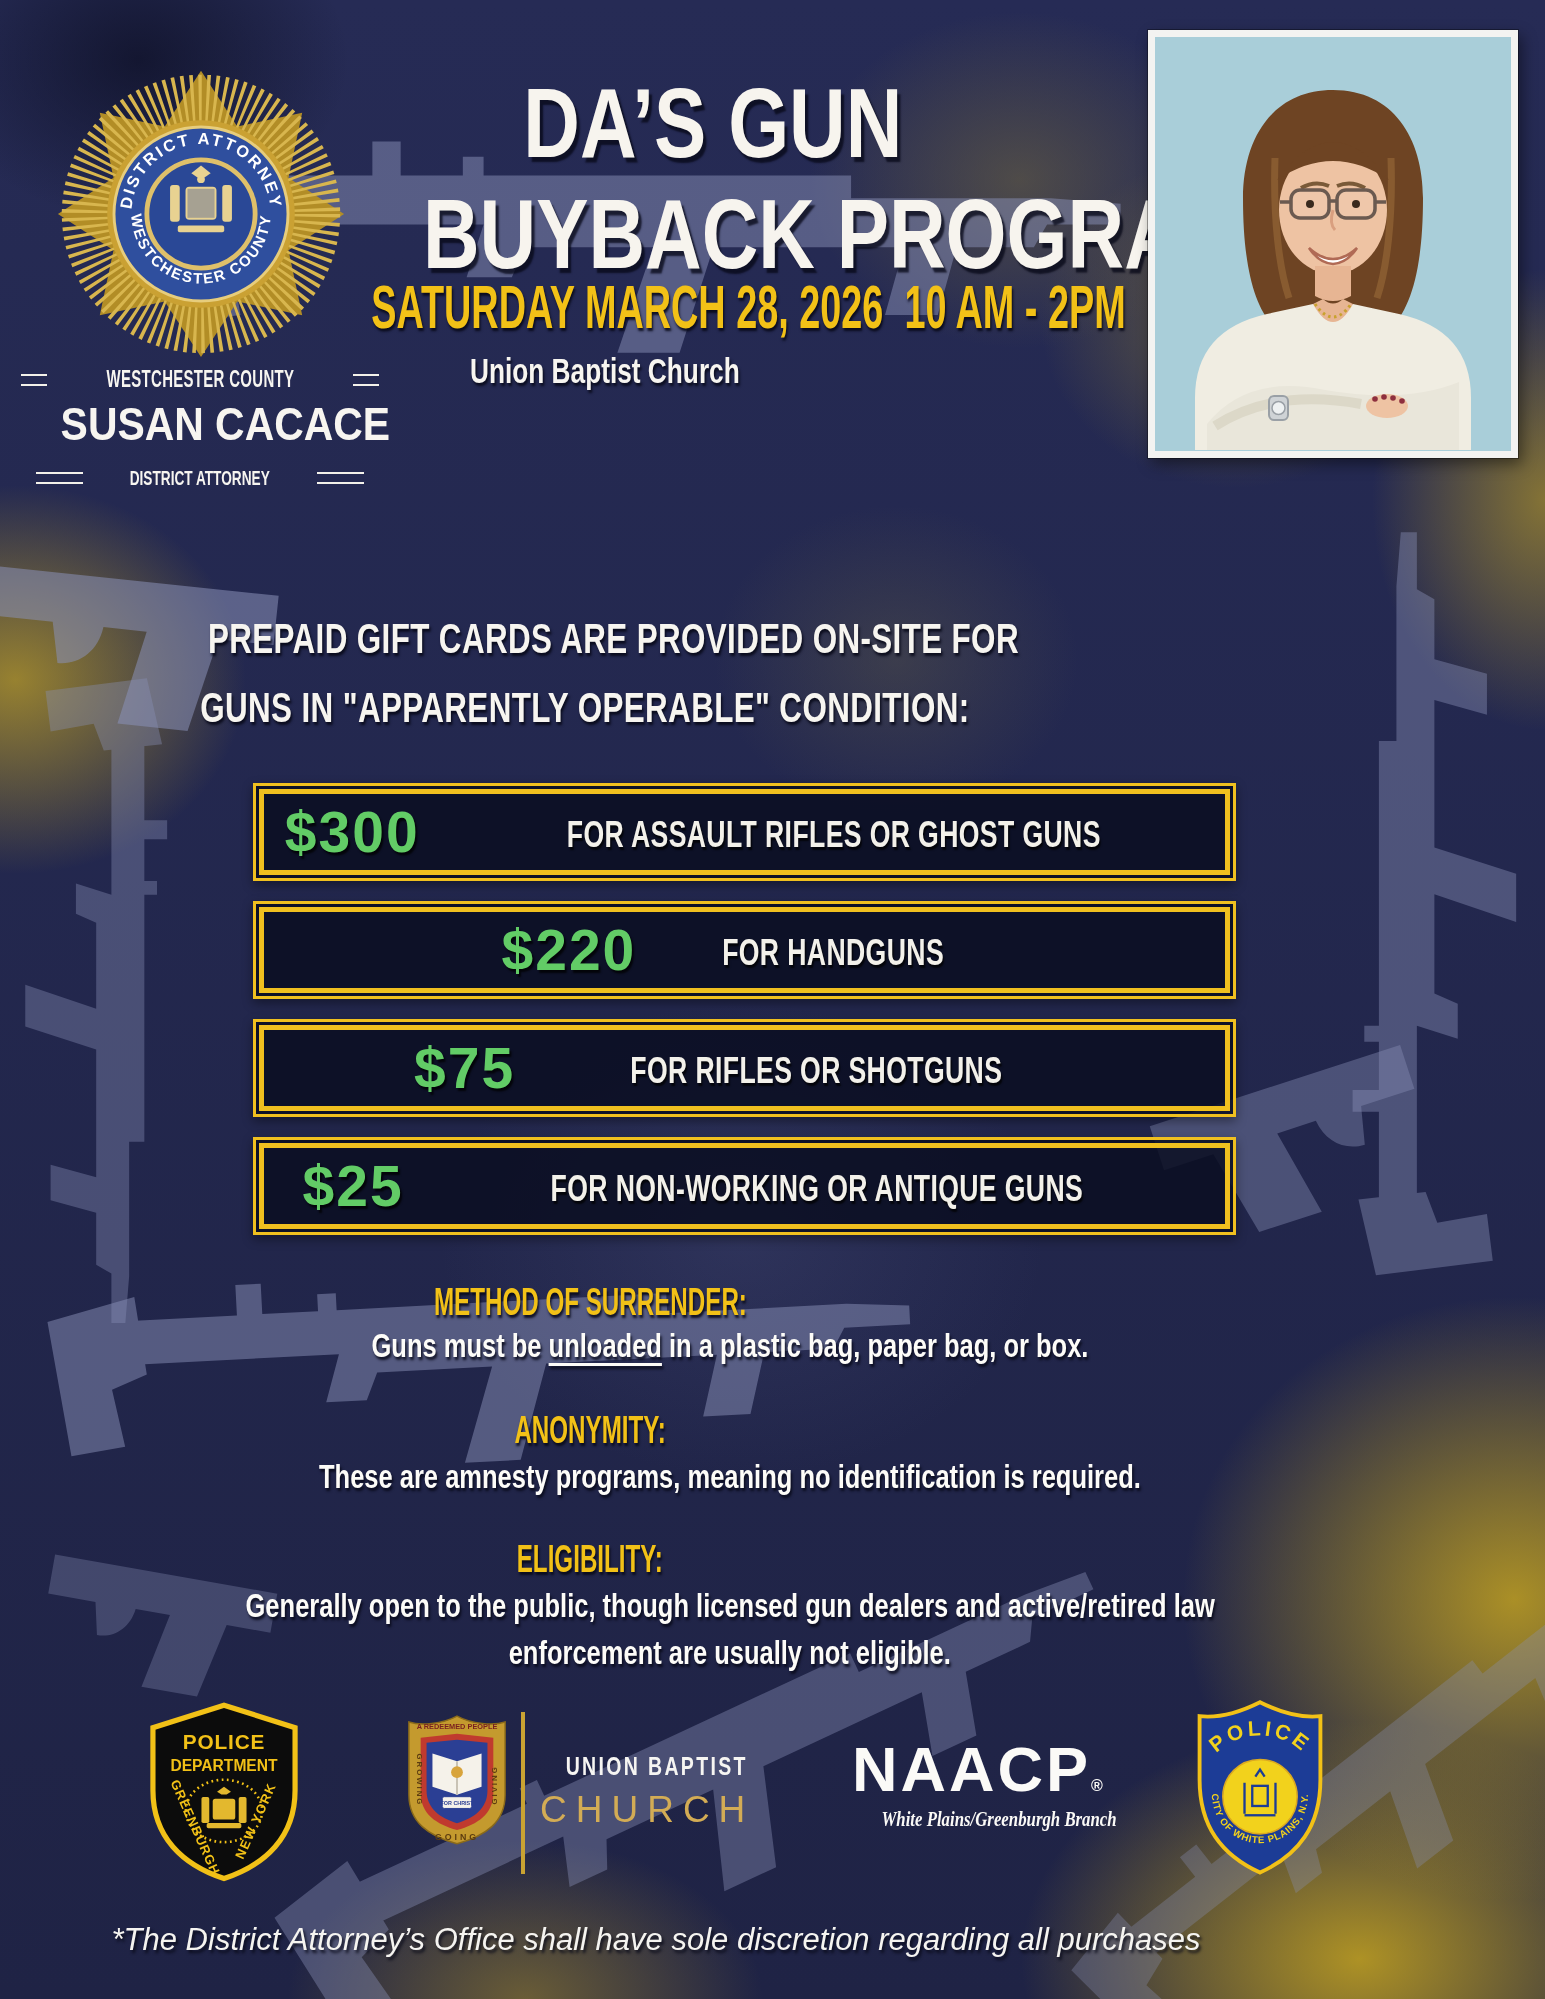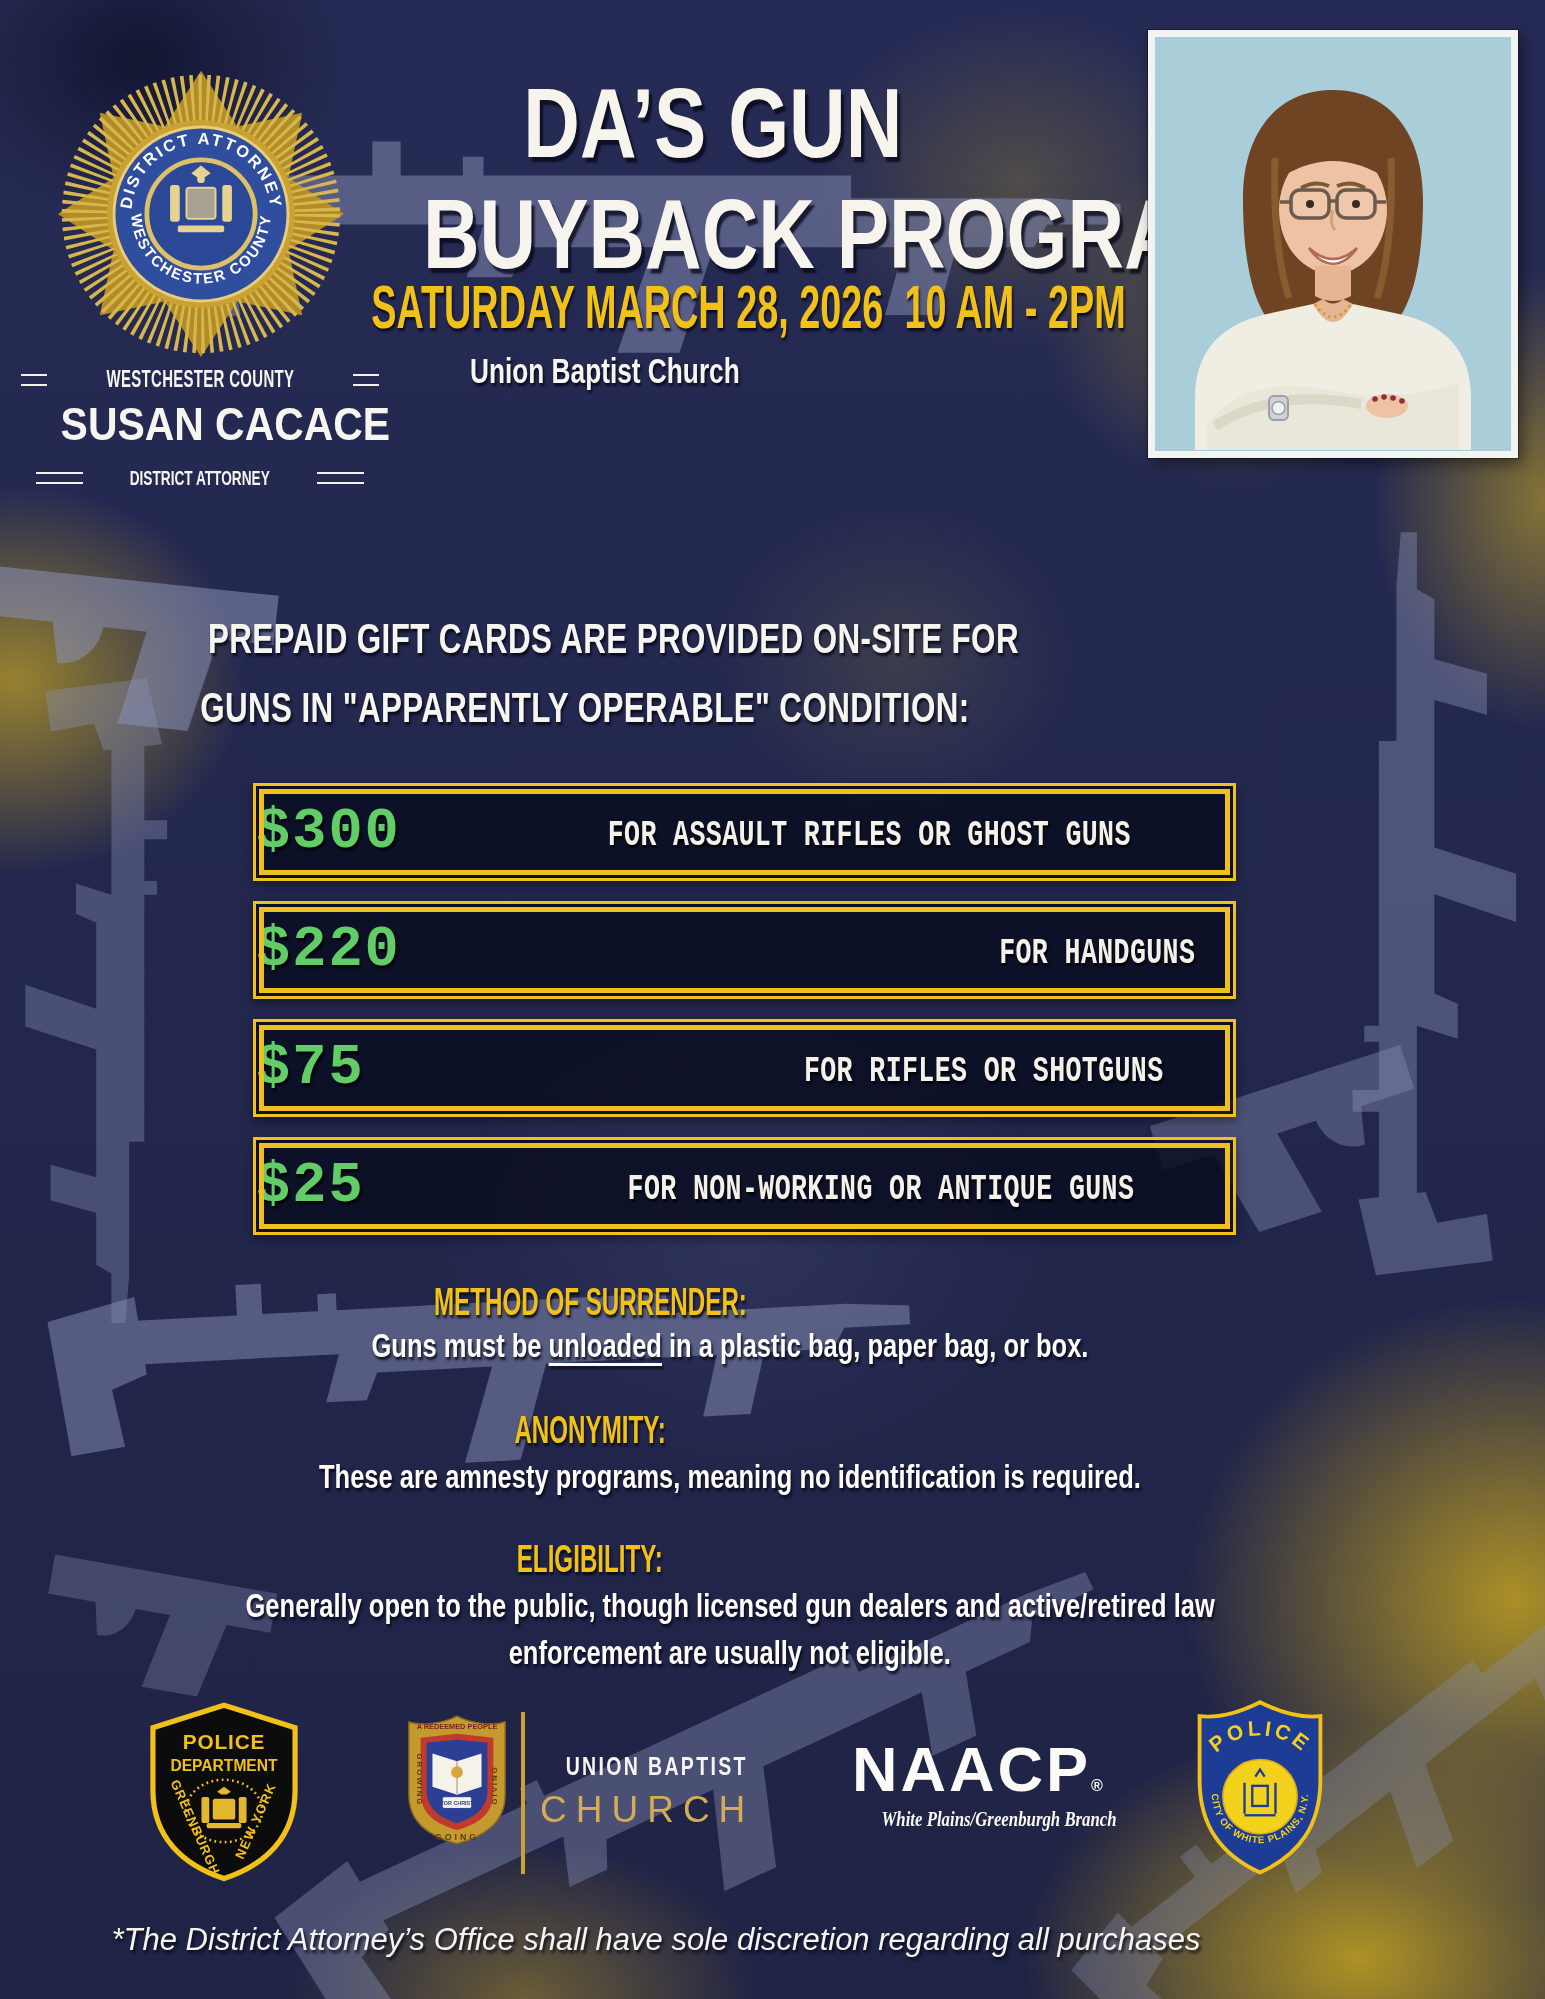--- a/index.html
+++ b/index.html
@@ -47,21 +47,21 @@
   .photo{left:1148px;top:30px;width:356px;height:414px;border:7px solid #f3f3f1;
          box-shadow:0 0 0 1px rgba(0,0,0,.35), 4px 6px 14px rgba(0,0,0,.45);background:#a9ced9;}
   .photo svg{display:block;width:100%;height:100%;}
 
   .intro{left:58px;top:604px;width:1030px;font-weight:bold;font-size:43px;line-height:1.6;letter-spacing:.5px;}
 
   
   .price-row{left:253px;width:983px;height:98px;border:3px solid #f0c01f;background:rgba(9,13,32,.84);
              box-sizing:border-box;box-shadow:0 4px 10px rgba(0,0,0,.4);}
   .price-row::after{content:"";position:absolute;inset:3px;border:5px solid #f0c01f;pointer-events:none;}
-  .price-inner{display:flex;align-items:center;justify-content:space-between;gap:43px;height:100%;position:relative;font-family:Liberation Mono, monospace;}
+  .price-inner{display:flex;align-items:center;justify-content:center;gap:43px;height:100%;position:relative;}
   .price-amount{color:#62cc66;font-size:57px;font-weight:bold;letter-spacing:2px;text-shadow:2px 3px 2px rgba(0,0,0,.75);}
   .price-label{color:#f3f1ea;font-size:37px;font-weight:bold;letter-spacing:.5px;text-shadow:2px 3px 2px rgba(0,0,0,.75);margin-top:5px;}
 
   .sec-head{width:1000px;left:90px;font-size:39px;font-weight:bold;color:#f2c117;}
   .sec-body{width:1430px;left:-60px;margin-left:75px;font-size:34px;font-weight:bold;color:#fdfcf8;}
   .u{text-decoration:underline;text-underline-offset:6px;text-decoration-thickness:3px;}
 
   
   .logo-svg{display:block;}
   .church-text{left:540px;top:1752px;width:230px;}

